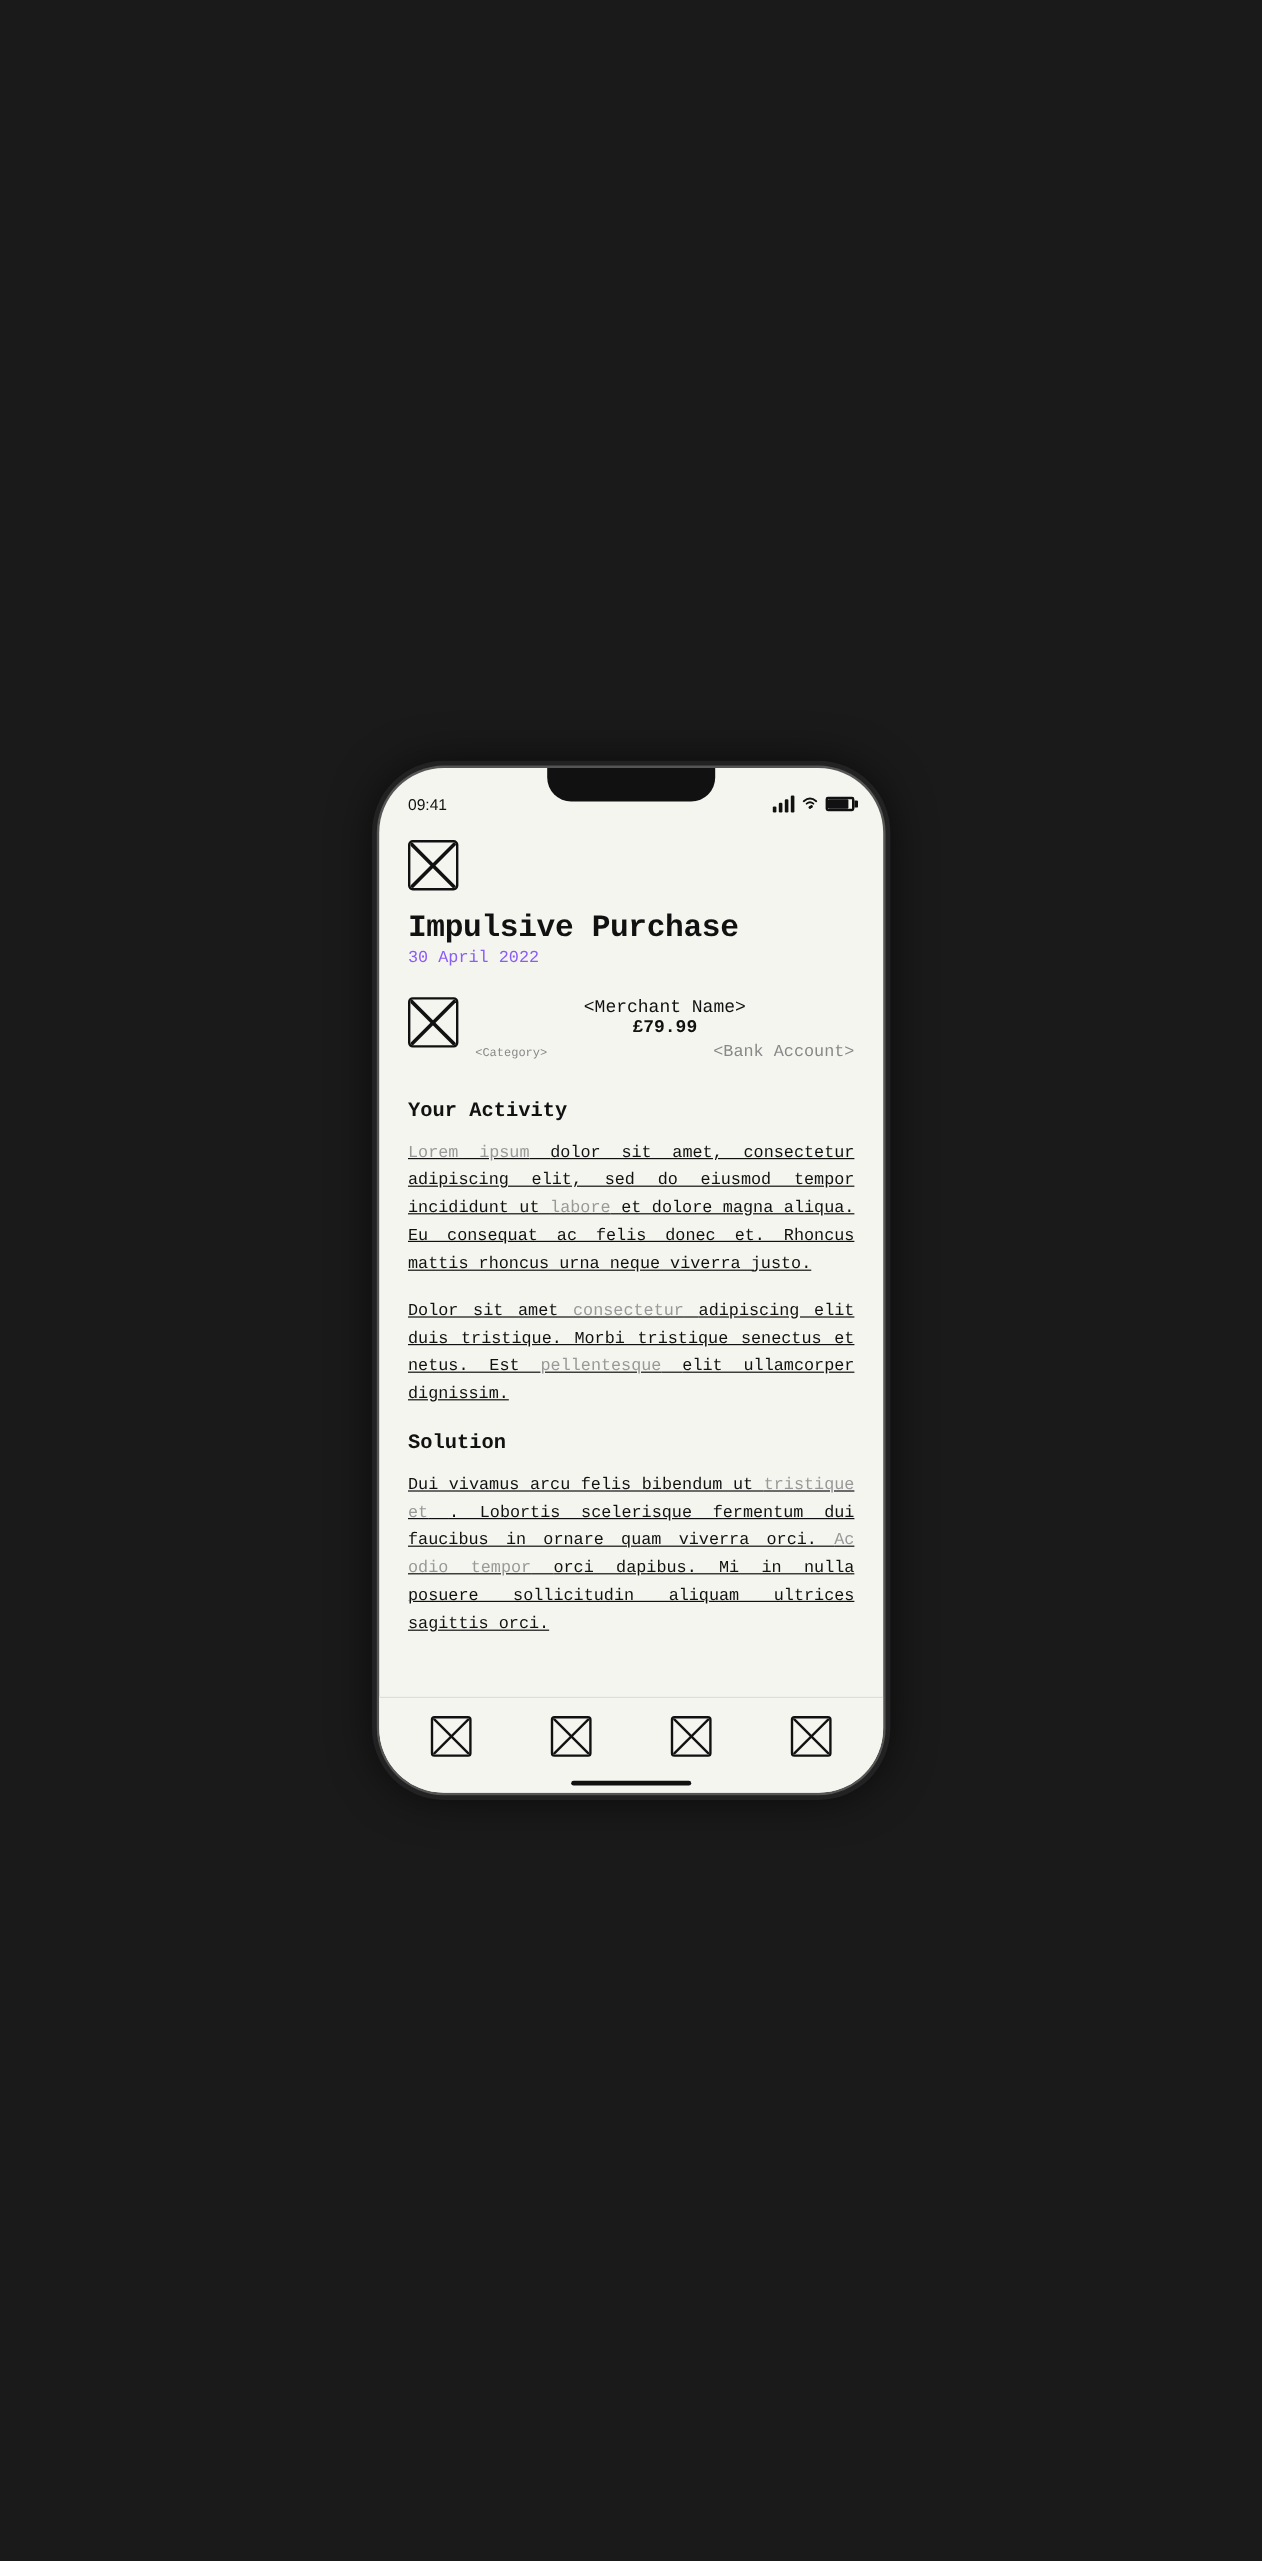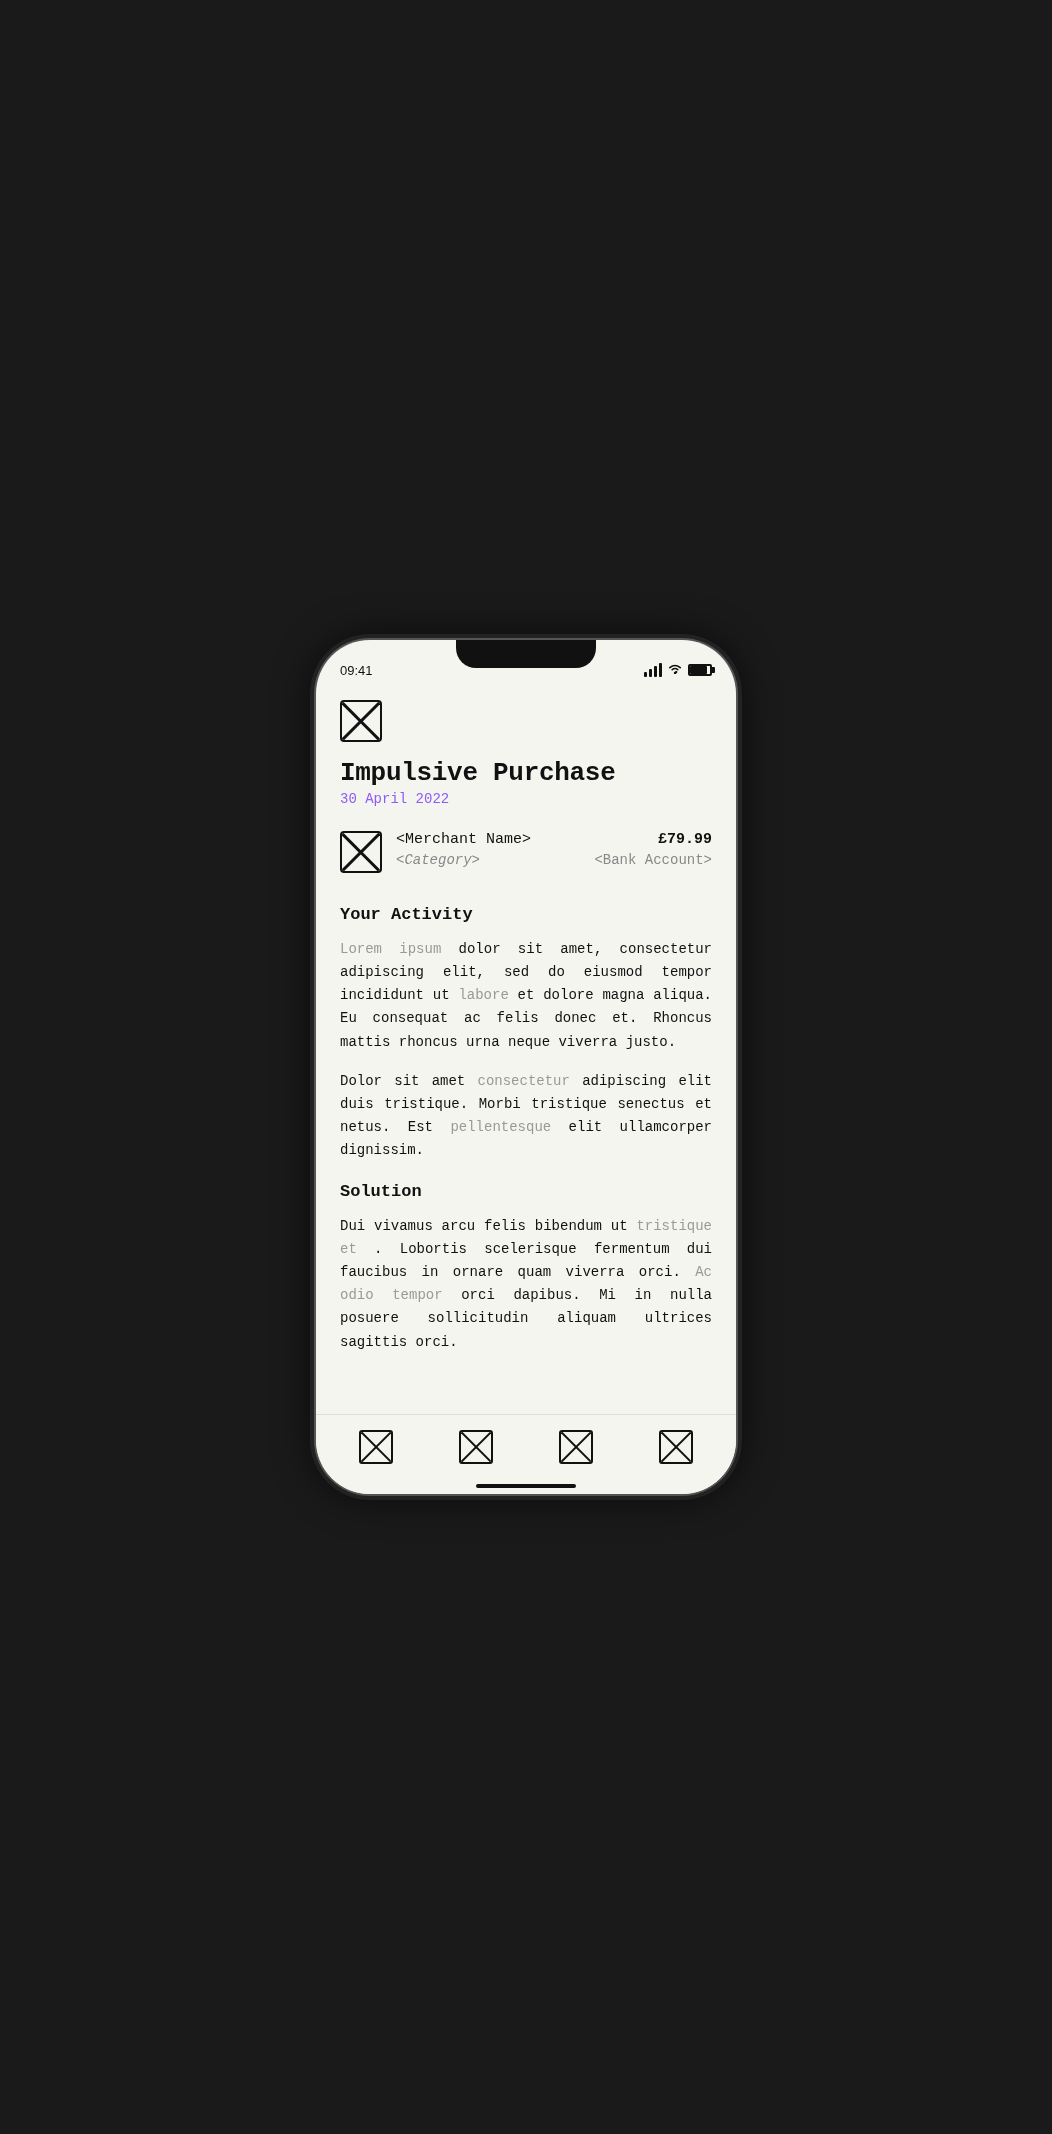--- a/index.html
+++ b/index.html
@@ -164,43 +164,43 @@
 
     .transaction-details {
       flex: 1;
     }
 
     .merchant-row {
       display: flex;
       justify-content: space-between;
       align-items: center;
       margin-bottom: 4px;
+      flex-direction: column;
     }
 
     .merchant-name {
       font-size: 15px;
       color: #111;
     }
 
     .amount {
       font-size: 15px;
       color: #111;
       font-weight: 600;
     }
 
     .category-row {
       display: flex;
       justify-content: space-between;
       align-items: baseline;
     }
 
     .category {
-      font-size: 14px;
+      font-size: 10px;
       color: #888;
-      font-style: italic;
     }
 
     .bank-account {
       font-size: 14px;
       color: #888;
     }
 
     
     .section-heading {
       font-size: 17px;
@@ -210,20 +210,21 @@
       margin-top: 4px;
     }
 
     
     .body-text {
       font-size: 14px;
       line-height: 1.65;
       color: #111;
       text-align: justify;
       margin-bottom: 16px;
+      text-decoration: underline;
     }
 
     .body-text .highlight-gray {
       color: #999;
     }
 
     .section-block {
       margin-bottom: 20px;
     }
 

